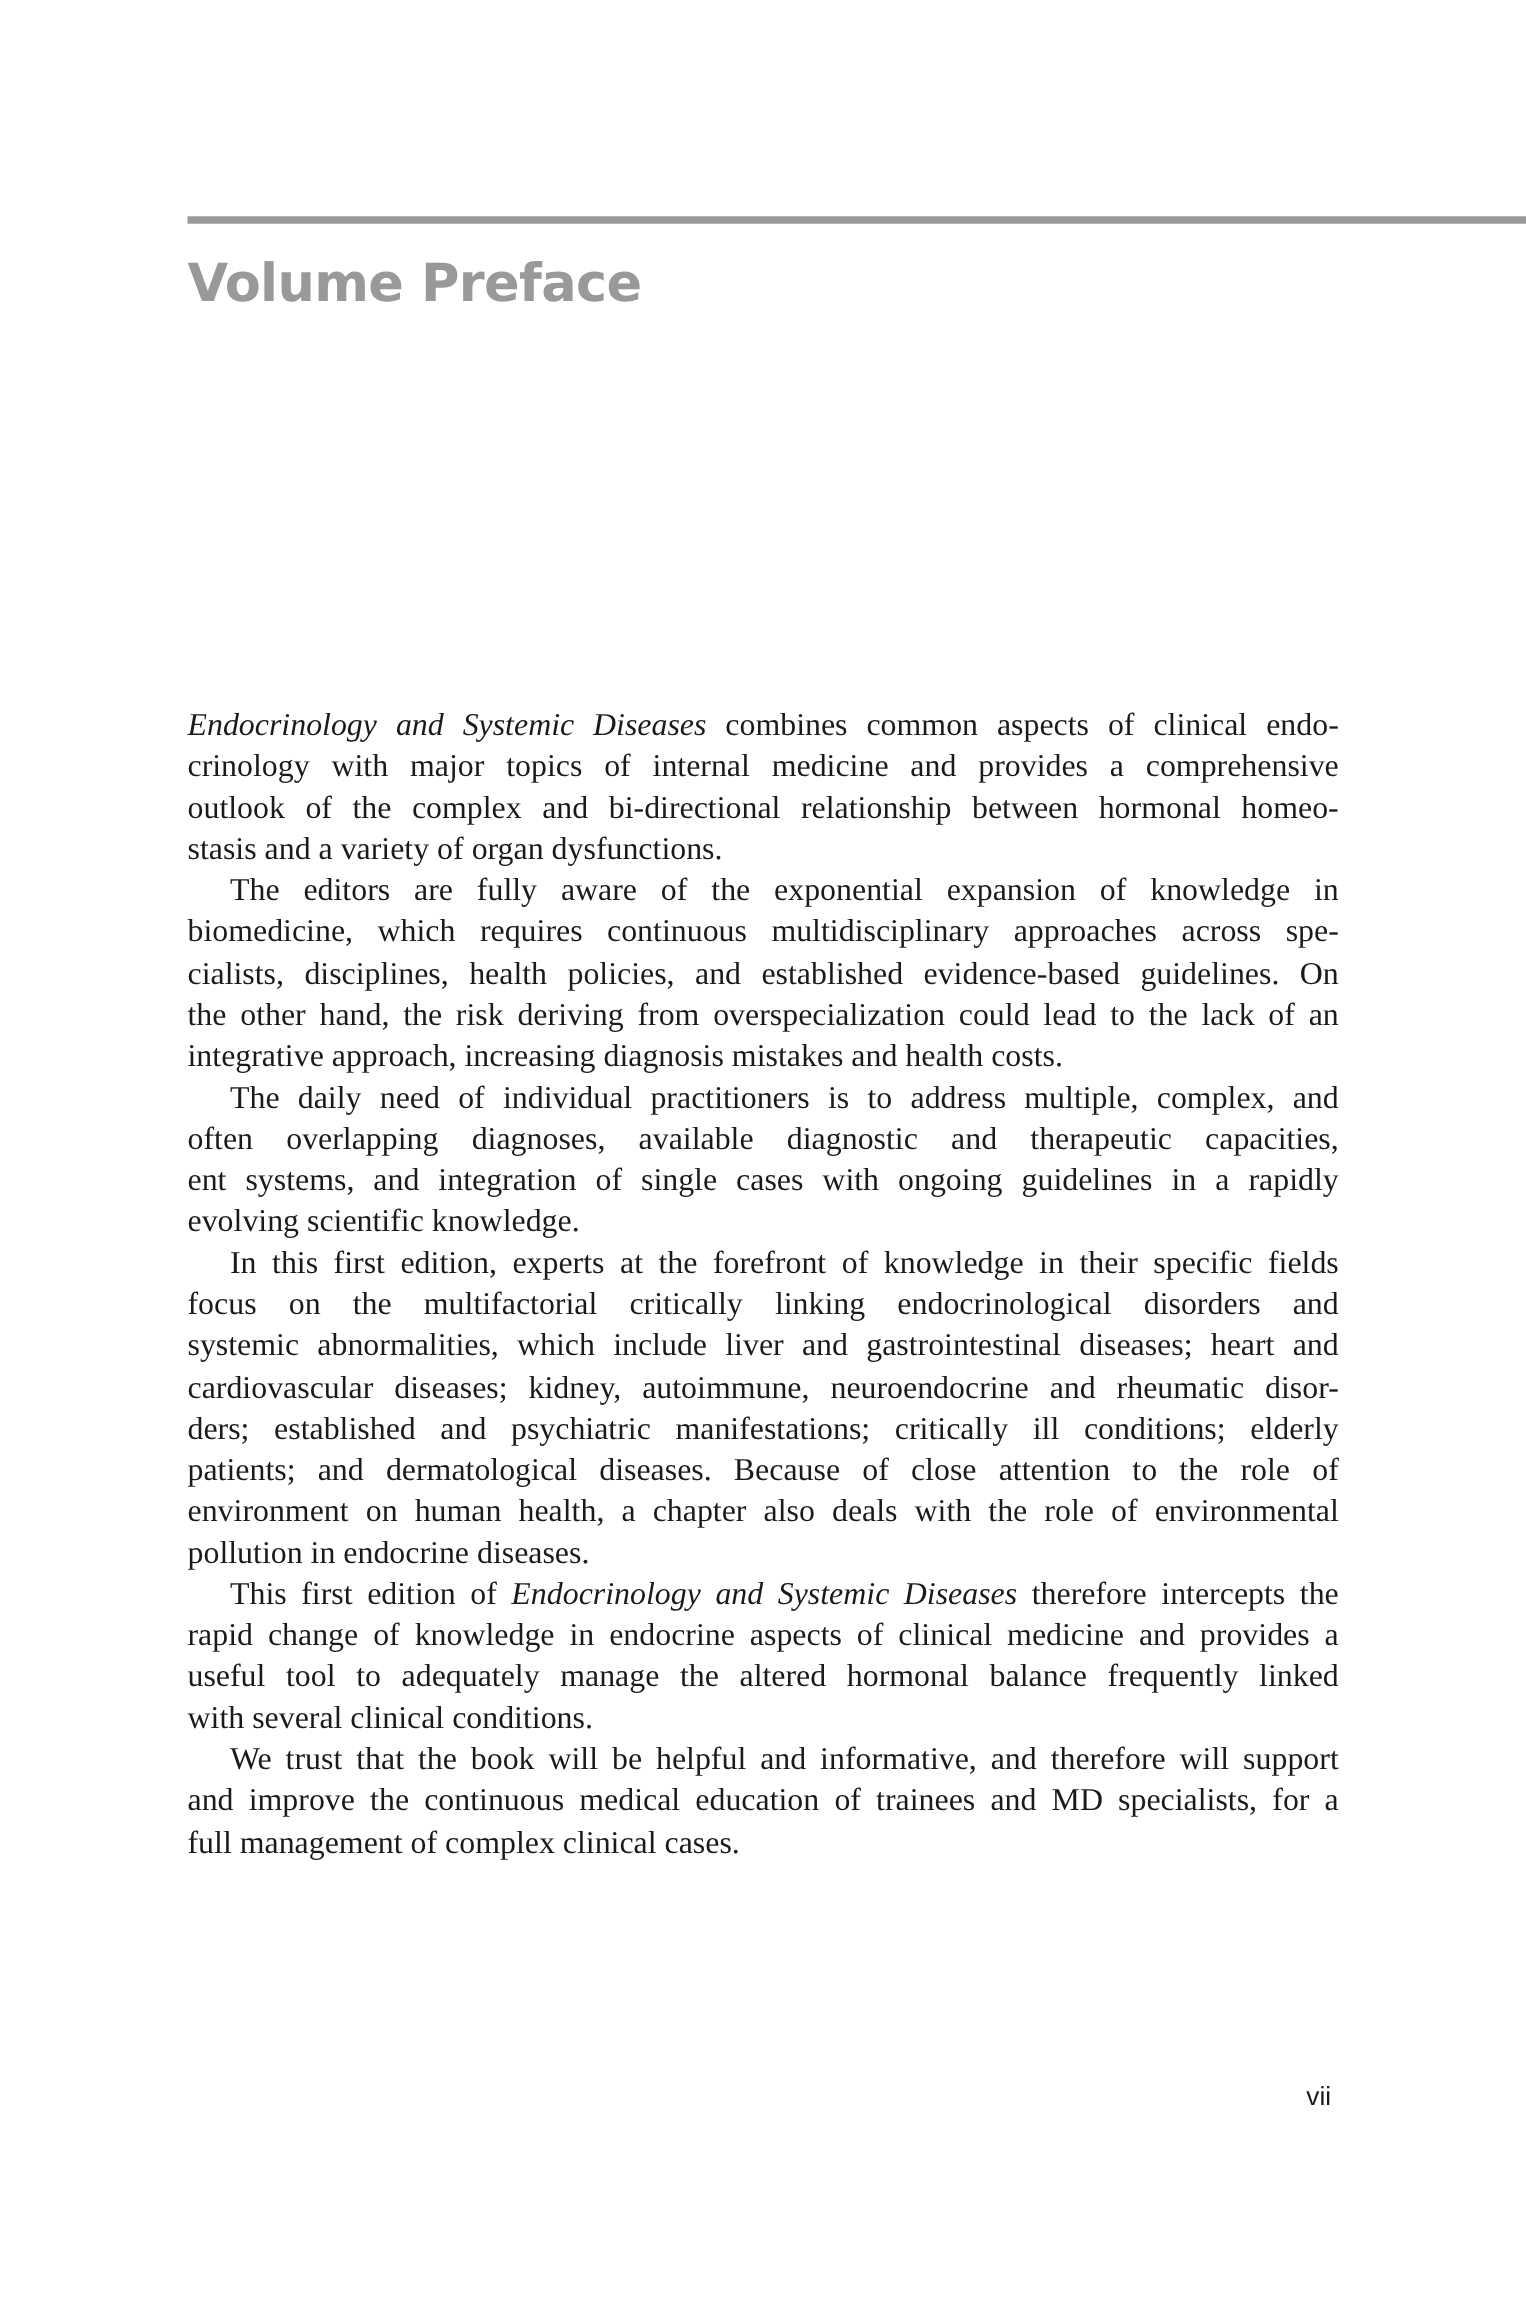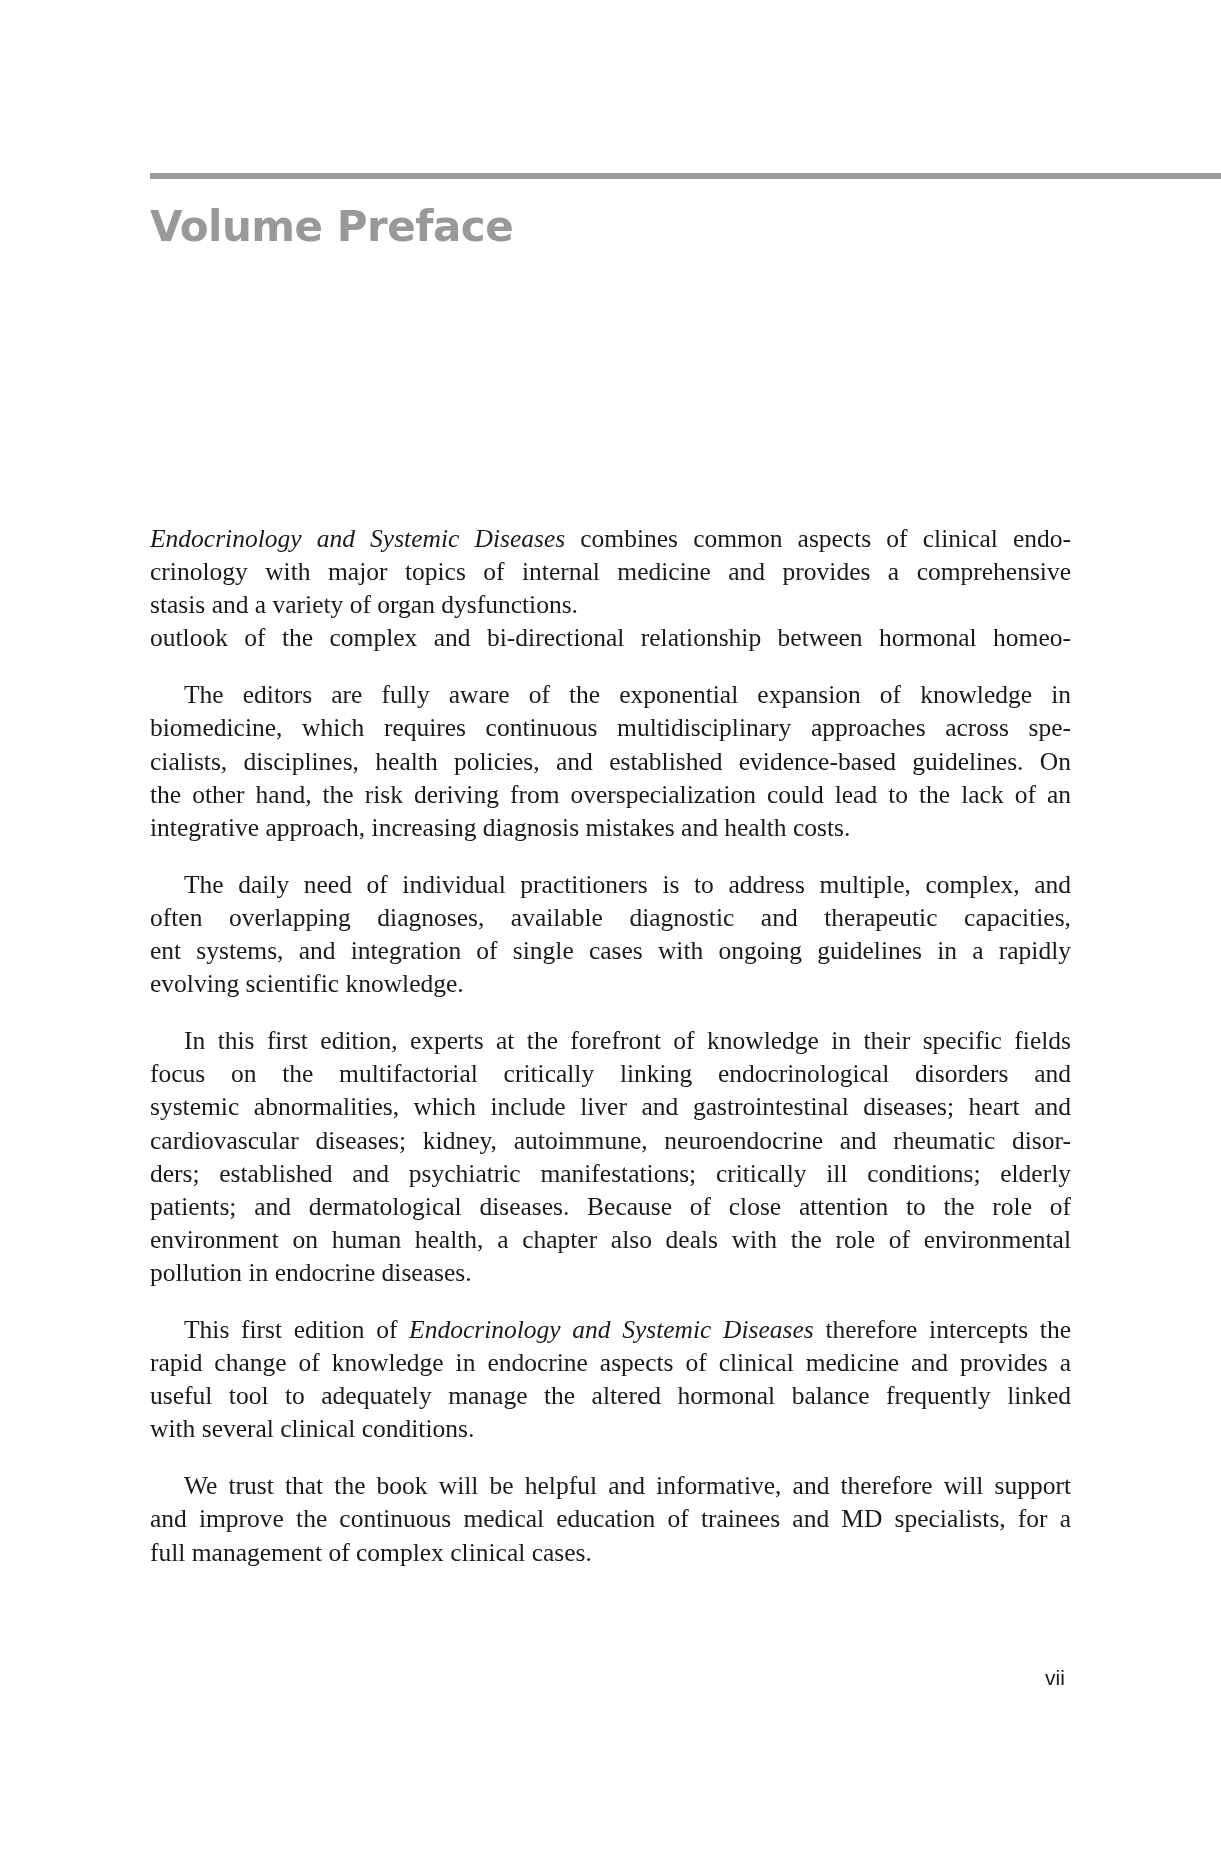--- a/index.html
+++ b/index.html
@@ -7,48 +7,48 @@
     .rule {
       position: absolute; left: 150px; top: 173px; width: 1071px; height: 6px;
       background: #999999;
     }
     .title {
       position: absolute; left: 150px; top: 202px;
       font-family: "DejaVu Sans", sans-serif; font-weight: bold;
       font-size: 42px; color: #999999; letter-spacing: -0.5px; margin: 0;
     }
     .body {
-      position: absolute; left: 150px; top: 522px; width: 921px;
+      position: absolute; left: 150px; top: 563px; width: 921px;
       font-family: "Liberation Serif", serif; font-size: 25.5px; color: #1a1a1a;
     }
     .line {
       height: 33.1px; line-height: 33.1px; white-space: nowrap;
       text-align: justify; text-align-last: justify; display: block;
     }
     .line.last { text-align-last: left; }
-    .line.indent { text-indent: 34px; margin-top: 24px; }
+    .line.indent { text-indent: 34px; }
     .it { font-style: italic; }
     .pagenum {
       position: absolute; left: 1045px; top: 1666px;
       font-family: "Liberation Sans", sans-serif; font-size: 21px; color: #1a1a1a; text-align: right;
     }
   </style>
 </head>
 <body>
 
 <div class="rule"></div>
 <h1 class="title">Volume Preface</h1>
 
 <div class="body">
 
   <div>
     <span class="line"><span class="it">Endocrinology and Systemic Diseases</span><span> combines common aspects of clinical endo-</span></span>
     <span class="line">crinology with major topics of internal medicine and provides a comprehensive</span>
+    <span class="line">outlook of the complex and bi-directional relationship between hormonal homeo-</span>
     <span class="line last">stasis and a variety of organ dysfunctions.</span>
-    <span class="line">outlook of the complex and bi-directional relationship between hormonal homeo-</span>
   </div>
 
   <div>
     <span class="line indent">The editors are fully aware of the exponential expansion of knowledge in</span>
     <span class="line">biomedicine, which requires continuous multidisciplinary approaches across spe-</span>
     <span class="line">cialists, disciplines, health policies, and established evidence-based guidelines. On</span>
     <span class="line">the other hand, the risk deriving from overspecialization could lead to the lack of an</span>
     <span class="line last">integrative approach, increasing diagnosis mistakes and health costs.</span>
   </div>
 

